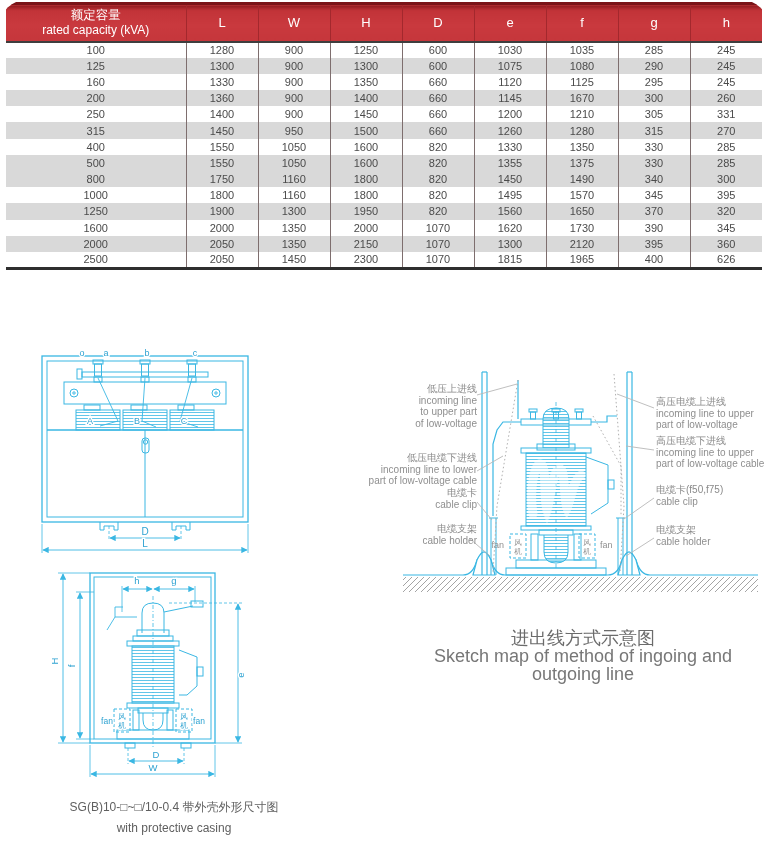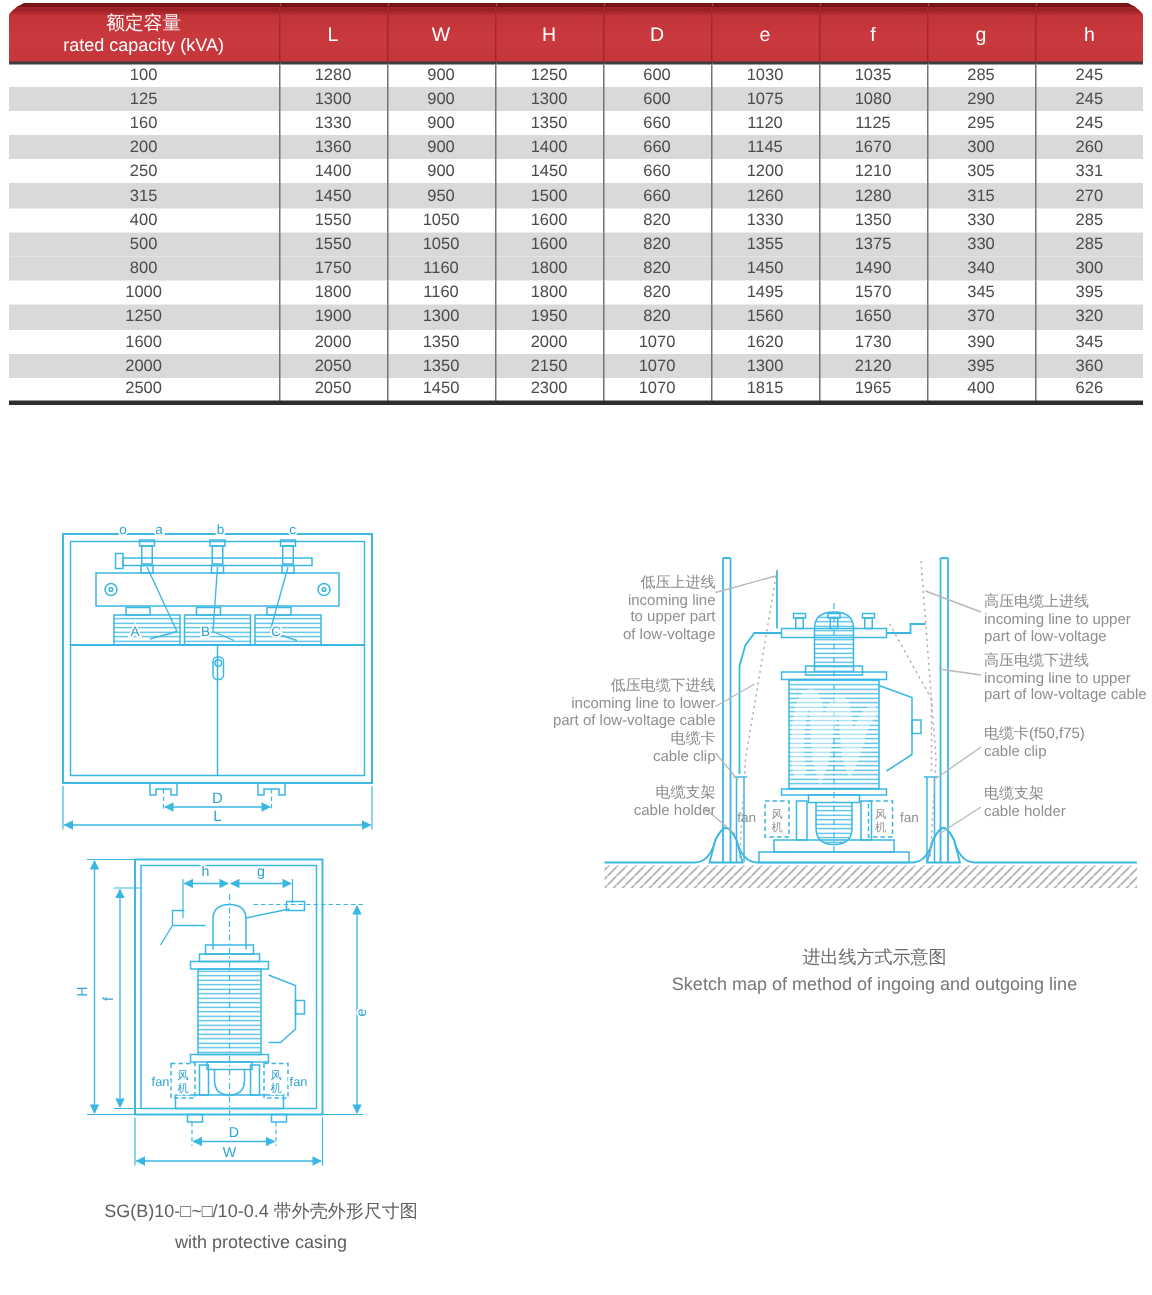--- a/index.html
+++ b/index.html
@@ -31,22 +31,22 @@
 
   
   .diagram { position:absolute; }
   svg text { font-family:"Liberation Sans", sans-serif; }
 
   
   .caption { position:absolute; text-align:center; color:#666; }
   .cap-line { display:block; }
   #front-caption { left:0px; top:797px; width:348px; font-size:12px; line-height:21px; color:#5f5f5f;text-align:center; }
   #sketch-caption { left:398px; top:629px; width:370px; }
-  #sketch-caption .zh { font-size:12px; line-height:18px; color:#6b6b6b; }
-  #sketch-caption .en { font-size:12px; line-height:18px; color:#777; }
+  #sketch-caption .zh { font-size:18px; line-height:18px; color:#6b6b6b; }
+  #sketch-caption .en { font-size:18px; line-height:18px; color:#777; }
 
   
   .sk-label { position:absolute; font-size:10px; line-height:11.5px; color:#8f8f8f; }
   .sk-label .zh { font-size:10px; color:#8a8a8a; }
   .sk-label .en { white-space:pre-line; }
   .sk-left  { right:291px; text-align:right; width:120px; }
   .sk-right { left:263px; text-align:left; width:112px; }
 </style>
 </head>
 <body>

